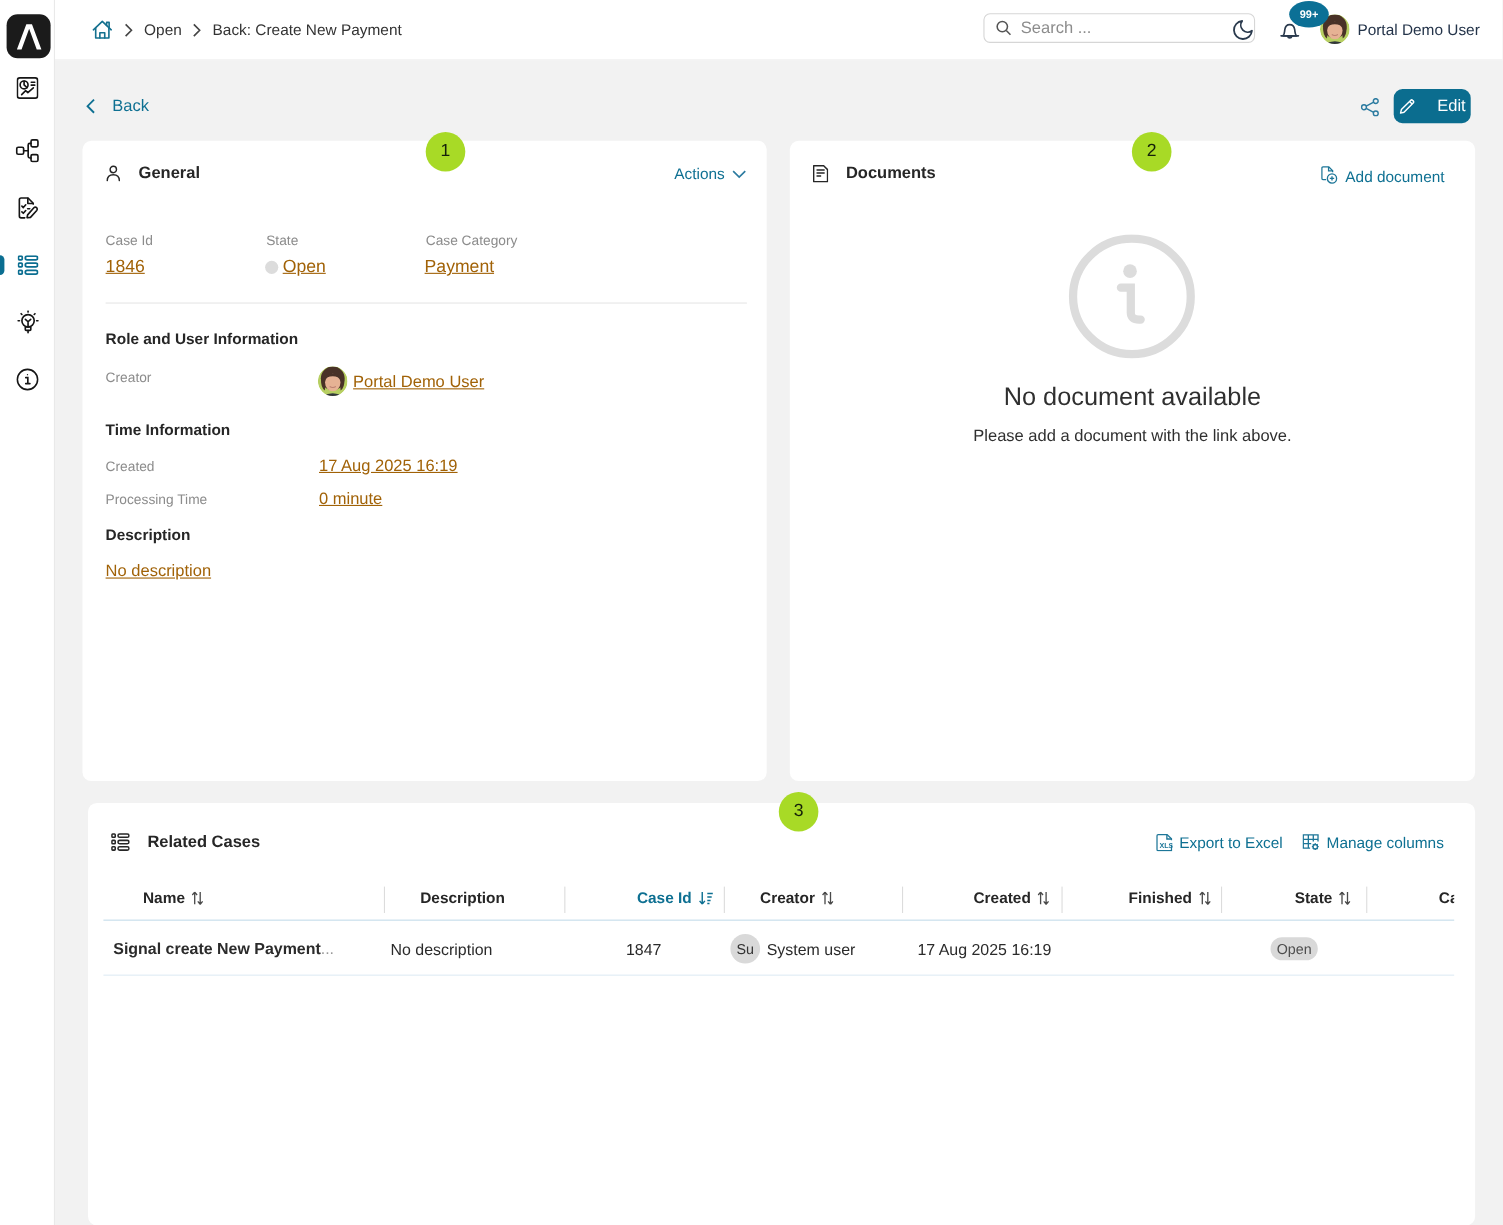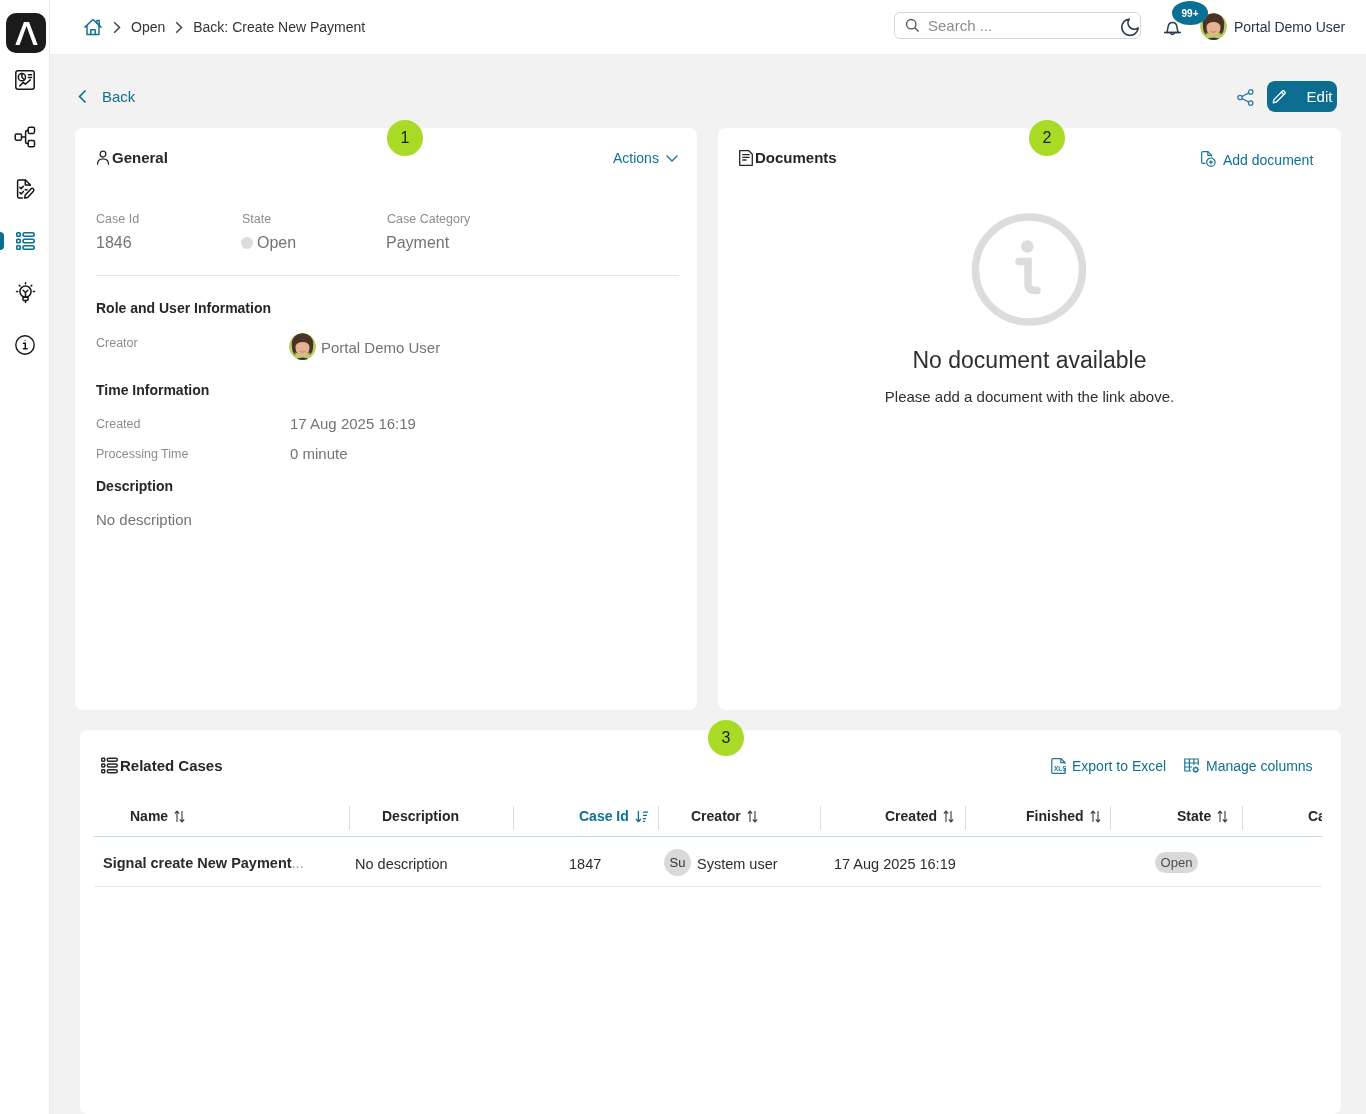--- a/index.html
+++ b/index.html
@@ -57,24 +57,24 @@
   
   .card { position:absolute; background:#fff; border-radius:8px; }
   #card1 { left:75px; top:128px; width:622px; height:582px; }
   #card2 { left:718px; top:128px; width:623px; height:582px; }
   #card3 { left:80px; top:730px; width:1261px; height:384px; }
   .stepbadge {
     position:absolute; width:36px; height:36px; border-radius:50%;
     background:#a8da26; color:#15210a; font-size:16px;
     display:flex; align-items:center; justify-content:center; z-index:4;
   }
-  .card-head { position:absolute; display:flex; align-items:center; gap:2px; font-size:15px; font-weight:bold; color:#262626; }
+  .card-head { position:absolute; display:flex; align-items:center; gap:16px; font-size:15px; font-weight:bold; color:#262626; }
   .tlink { color:#0e7092; font-size:14px; display:flex; align-items:center; gap:6px; position:absolute; }
   .lbl { position:absolute; font-size:12.5px; color:#8c8c8c; }
-  .val { position:absolute; font-size:16px; color:#737373; }
+  .val { position:absolute; font-size:16px; color:#a16207;text-decoration:underline; }
   .sect { position:absolute; font-size:14px; font-weight:bold; color:#262626; }
   .hr1 { position:absolute; height:1px; background:#e6e6e6; }
   
   .th { position:absolute; font-size:14px; font-weight:bold; color:#262626; display:flex; align-items:center; gap:6px;padding-left:27px; }
   .td { position:absolute; font-size:14.5px; color:#2b2b2b; }
   .vsep { position:absolute; width:1px; height:24px; top:806px; background:#dcdcdc; }
   .pill {
     position:absolute; background:#d9d9d9; border-radius:11px; color:#4d4d4d;
     font-size:13px; display:flex; align-items:center; justify-content:center;
   }

